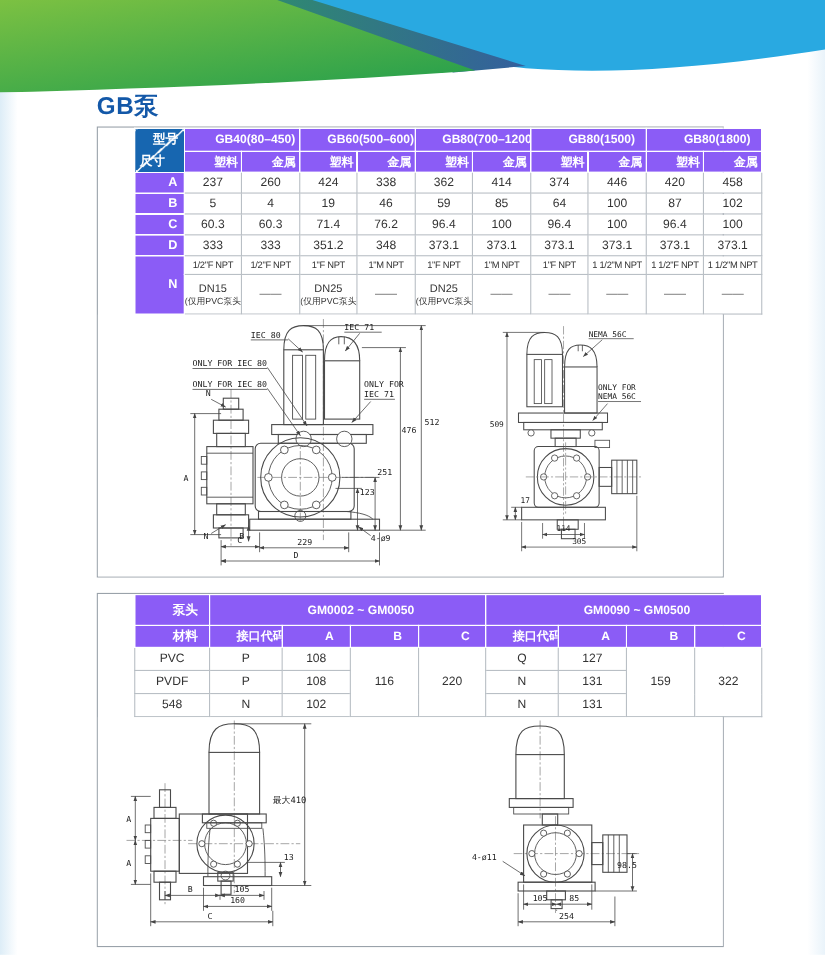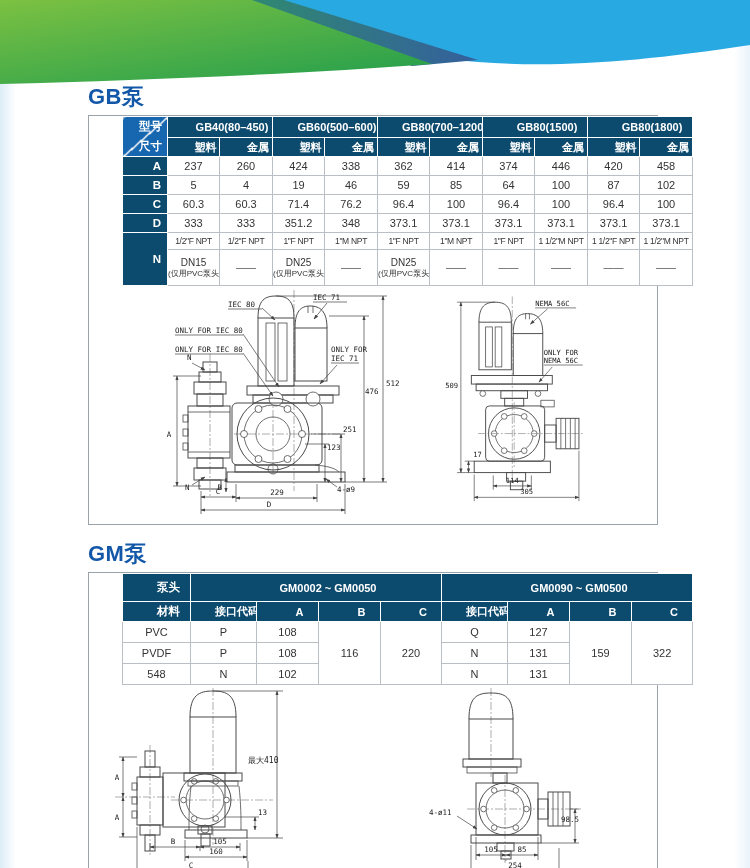--- a/index.html
+++ b/index.html
@@ -8,34 +8,34 @@
     font-family:"Liberation Sans","DejaVu Sans",sans-serif;
     background:linear-gradient(90deg,#ddedf7 0,#ffffff 16px,#ffffff 734px,#e9f3fa 100%);
   }
   .banner{position:absolute;left:0;top:0;width:750px;height:84px;}
   .content{position:absolute;left:88px;top:82px;width:570px;}
   .sec-title{font-size:22px;font-weight:bold;color:#1358a8;margin:0 0 3px 0;letter-spacing:.5px;}
   .box{border:1px solid #9aa2aa;background:#fff;}
   .gm-gap{height:14px;}
   table{border-collapse:collapse;width:100%;table-layout:fixed;text-align:center;color:#333;margin-left:33px;}
   td,th{border:1px solid #b9bfc5;padding:0;overflow:hidden;white-space:nowrap;}
-  .blue{background:#0c4a6e;color:#fff;border:1px solid #fff;font-weight:bold;font-size:11.5px;padding-left:24px;}
+  .blue{background:#8b5cf6;color:#fff;border:1px solid #fff;font-weight:bold;font-size:11.5px;padding-left:24px;}
   .grp{font-size:11px;}
   .mat{font-size:11px;}
   .val{font-size:11px;background:#fff;}
   .npt{font-size:8.5px;letter-spacing:-.3px;}
   .dnmain{display:block;font-size:10px;line-height:12px;}
   .dnnote{display:block;font-size:8px;line-height:10px;color:#333;}
   .dash{color:#555;}
   .h1{height:21px}.h2{height:19px}.hr{height:19px}.hn{height:17px}.hd{height:36px}
   .g1{height:28px}.g2{height:20px}.gr{height:21px}
   .corner{position:relative;background:#1766b0;border:1px solid #fff;
     background-image:linear-gradient(to bottom right,rgba(0,0,0,0) calc(50% - .8px),#fff calc(50% - .8px),#fff calc(50% + .8px),rgba(0,0,0,0) calc(50% + .8px));}
   .corner .tr{position:absolute;top:2px;right:5px;color:#fff;font-weight:bold;font-size:11.5px;}
-  .corner .bl{position:absolute;bottom:2px;left:16px;color:#fff;font-weight:bold;font-size:11.5px;}
+  .corner .bl{position:absolute;bottom:2px;left:4px;color:#fff;font-weight:bold;font-size:11.5px;}
   .draw{display:flex;background:#fff;}
   svg text{font-family:"DejaVu Sans Mono","DejaVu Sans",monospace;font-size:7.5px;fill:#222;}
   svg .big{font-size:8px;}
   .ol{fill:none;stroke:#4a4a4a;stroke-width:1;}
   .ol2{fill:none;stroke:#4a4a4a;stroke-width:.8;}
   .dim{fill:none;stroke:#444;stroke-width:.7;}
   .cl{fill:none;stroke:#777;stroke-width:.6;stroke-dasharray:8 2 2 2;}
   .bolt{fill:#fff;stroke:#4a4a4a;stroke-width:.8;}
 </style>
 </head>
@@ -394,21 +394,20 @@
           <text x="131" y="75">NEMA 56C</text>
           <line class="dim" x1="131" y1="77" x2="172" y2="77"></line>
           <line class="dim" x1="140" y1="79" x2="126" y2="95" marker-end="url(#arB)"></line>
         </g>
       </svg>
     </div>
   </div>
 
   <div class="gm-gap"></div>
 
-  <div class="sec-title">GM泵</div>
 
   <div class="box">
     <table>
       <colgroup>
         <col style="width:68px">
         <col style="width:66px">
           <col style="width:62px">
           <col style="width:62px">
           <col style="width:61px">
         <col style="width:66px">

